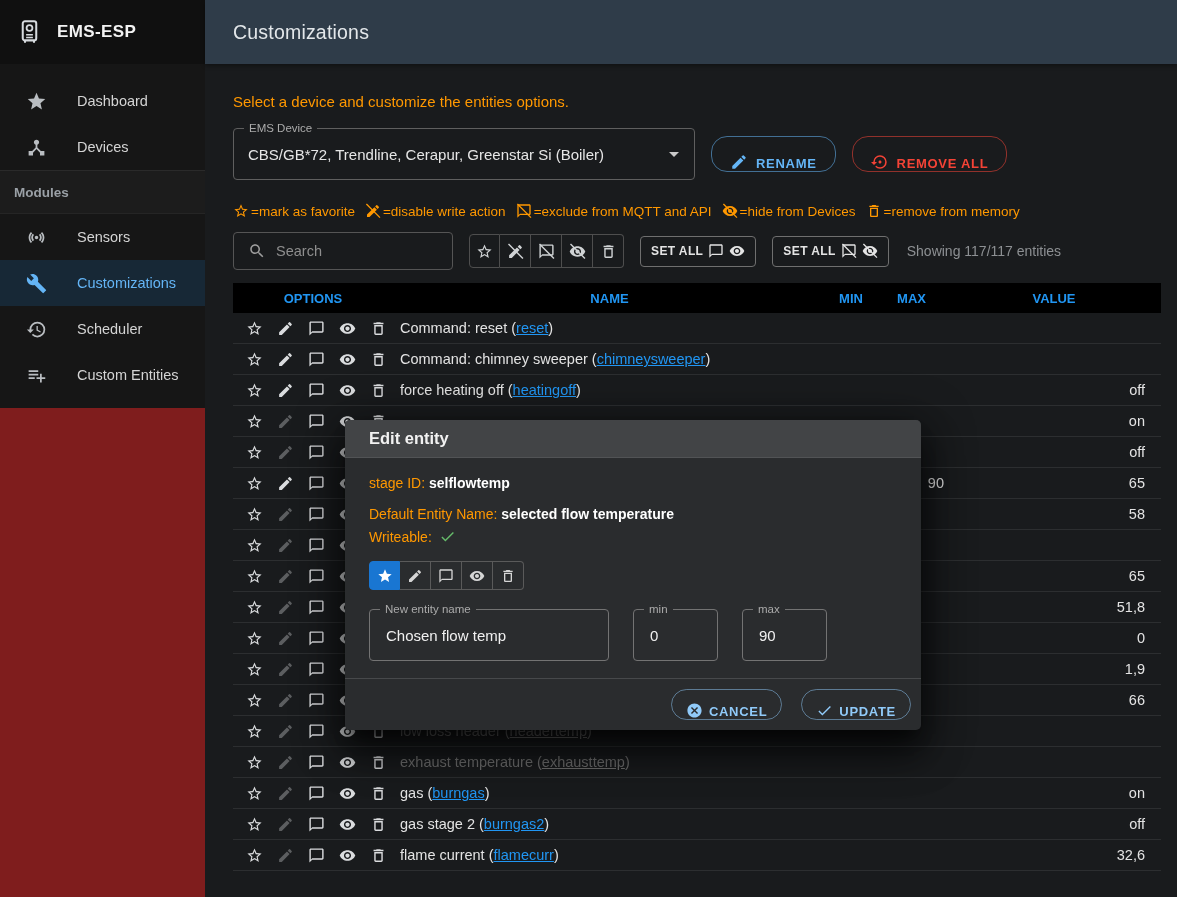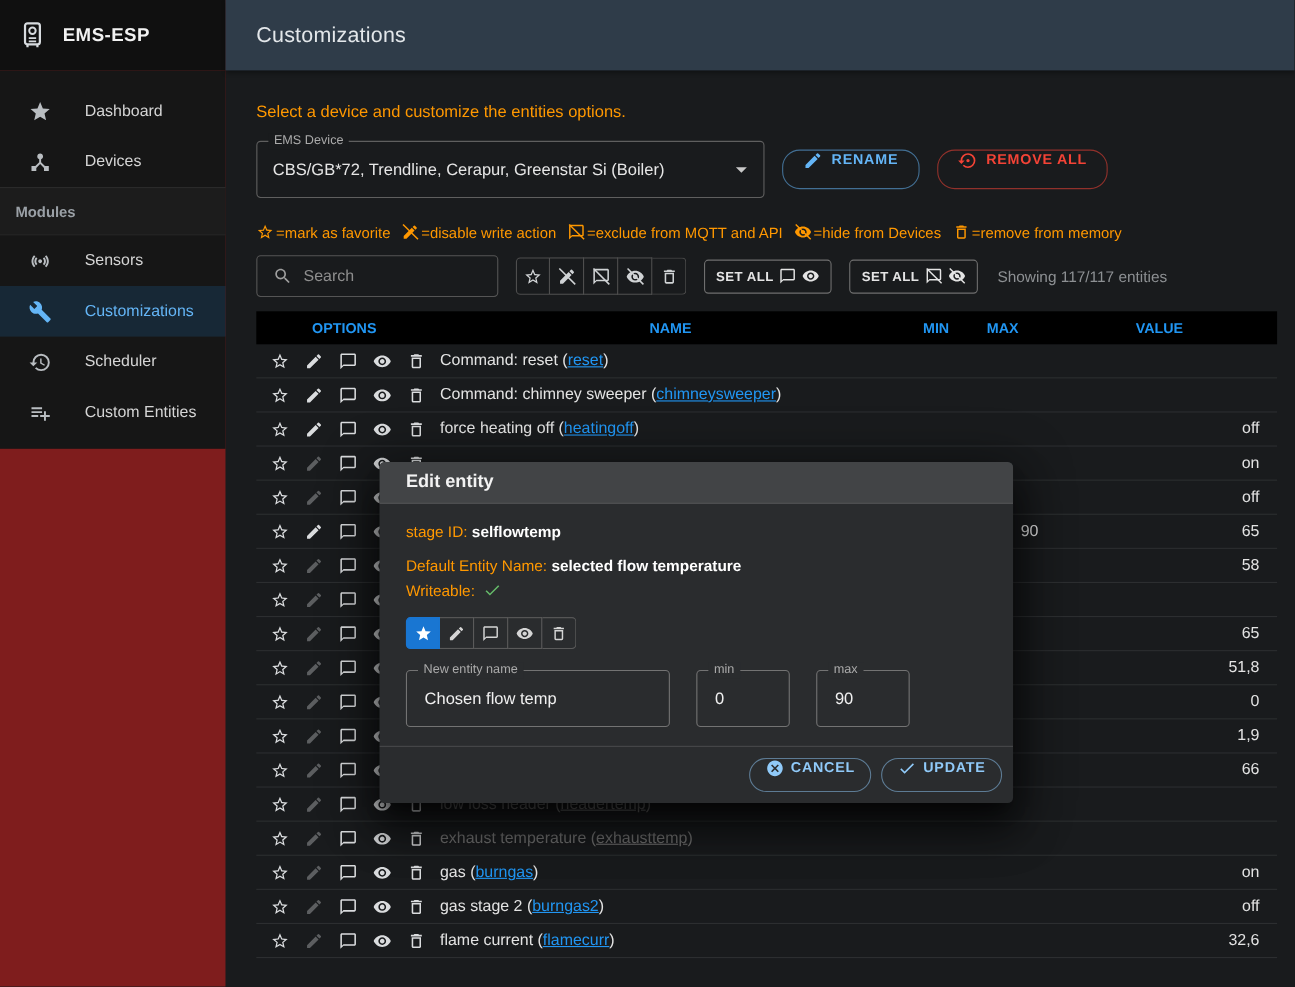--- a/index.html
+++ b/index.html
@@ -40,21 +40,21 @@
   .intro{color:var(--orange);font-size:15px;margin:0 0 18px}
 
   .device-row{display:flex;align-items:center;gap:16px;margin-bottom:23px}
   .select-field{position:relative;width:462px;height:52px;border:1px solid #5f5f5f;border-radius:4px;
     display:flex;align-items:center;padding:0 40px 0 14px;cursor:pointer}
   .field-label{position:absolute;top:-8px;left:10px;font-size:11.5px;line-height:15px;color:#ababab;background:var(--main-bg);padding:0 5px;white-space:nowrap}
   .select-value{font-size:15px;color:#e6e6e6;white-space:nowrap;overflow:hidden}
   .select-caret{position:absolute;right:8px;top:50%;transform:translateY(-50%);color:#c9c9c9;display:flex}
   .select-caret svg{width:24px;height:24px;fill:currentColor}
 
-  .btn{display:inline-flex;align-items:flex-start;justify-content:center;gap:8px;height:36px;padding:0 18px;border-radius:16px;
+  .btn{display:inline-flex;align-items:flex-end;justify-content:center;gap:8px;height:36px;padding:0 18px;border-radius:16px;
     background:transparent;font-family:inherit;font-size:13px;font-weight:700;letter-spacing:.7px;cursor:pointer}
   .btn svg{width:18px;height:18px;fill:currentColor}
   .btn-blue{border:1px solid rgba(100,181,246,.55);color:var(--light-blue)}
   .btn-red{border:1px solid rgba(244,67,54,.55);color:var(--red)}
 
   .legend{display:flex;align-items:center;gap:10px;color:var(--orange);font-size:13.5px;margin-bottom:13px;white-space:nowrap}
   .legend-item{display:inline-flex;align-items:center;gap:2px}
   .legend-item svg{width:16px;height:16px;fill:currentColor}
 
   .controls-row{display:flex;align-items:center;gap:16px;margin-bottom:13px}
@@ -111,21 +111,21 @@
   .dtgl:first-child{border-left-width:1px;border-radius:4px 0 0 4px}
   .dtgl:last-child{border-radius:0 4px 4px 0}
   .dtgl.active{background:#1976d2;border-color:#1976d2;color:#fff}
   .dtgl svg{width:16px;height:16px;fill:currentColor}
   .dialog-inputs{display:flex;gap:24px;margin-top:19px;padding-bottom:17px}
   .text-field{position:relative;height:52px;border:1px solid #737373;border-radius:4px;display:flex;align-items:center;padding:0 14px}
   .text-field .field-label{background:var(--dialog-bg)}
   .tf-name{width:240px}
   .tf-min,.tf-max{width:85px}
   .text-field input{background:transparent;border:none;outline:none;color:#f0f0f0;font-size:15px;font-family:inherit;width:100%}
-  .dialog-actions{border-top:1px solid #47494b;display:flex;justify-content:flex-end;gap:9px;padding:10px}
+  .dialog-actions{border-top:1px solid #47494b;display:flex;justify-content:flex-end;gap:19px;padding:10px}
   .btn-dlg{height:31px;border:1px solid rgba(144,202,249,.5);color:#90caf9;font-size:13px;padding:0 14px;gap:6px}
   .btn-dlg svg{width:17px;height:17px}
 </style>
 </head>
 <body>
 
 <div class="app">
 
   <aside class="sidebar">
     <div class="sidebar-header">

